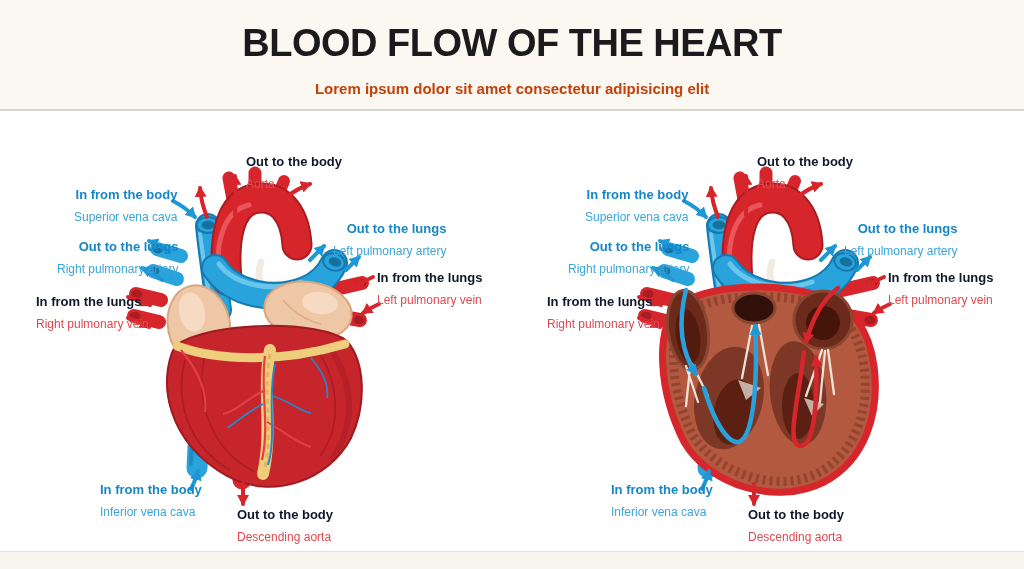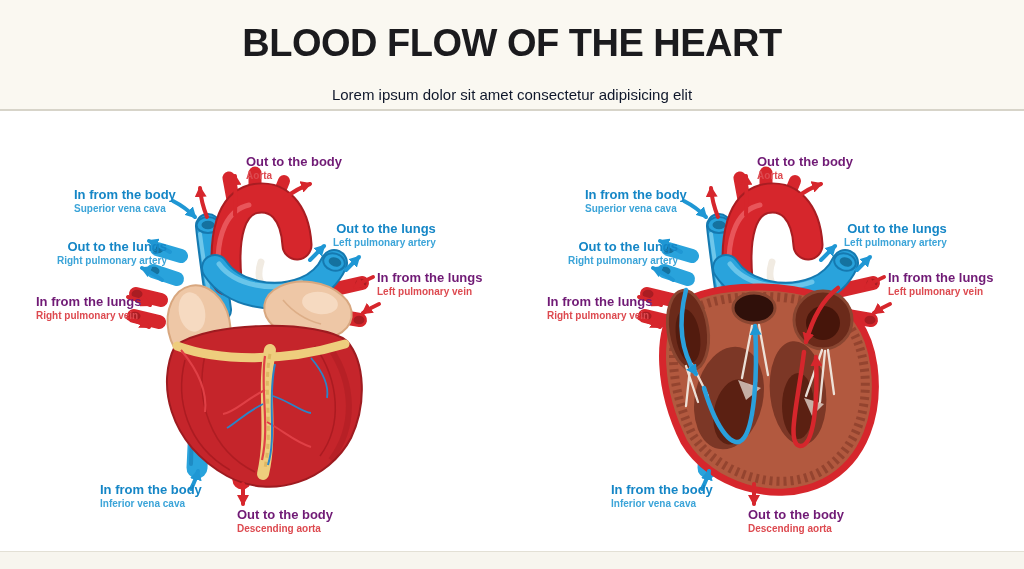--- a/index.html
+++ b/index.html
@@ -10,29 +10,29 @@
   }
   .header {
     position:absolute; left:0; top:0; width:1024px; height:111px;
     background:#faf8f1; border-bottom:2px solid #d7d4c9; text-align:center;
   }
   .page-title {
     margin-top:24px; font-size:38px; font-weight:bold; letter-spacing:-0.5px;
     color:#1b1b1e; line-height:1.05;
   }
   .page-subtitle {
-    margin-top:22px; font-size:15px; color:#0f172a; font-weight:normal;
+    margin-top:16px; font-size:15px; color:#c2410c; font-weight:bold;
   }
   .diagram-svg { position:absolute; width:300px; height:390px; }
   #heart-exterior-svg { left:115px; top:150px; }
   #heart-section-svg  { left:626px; top:150px; }
   .lbl { position:absolute; line-height:1.16; white-space:nowrap; }
   .lbl-title { font-size:13px; font-weight:bold; }
-  .lbl-sub   { font-size:10px; margin-top:1px;font-weight:bold; }
-  .red  .lbl-title { color:#701a75; }
+  .lbl-sub   { font-size:12px; margin-top:9px; }
+  .red  .lbl-title { color:#0f172a; }
   .red  .lbl-sub   { color:#dd4a50; }
   .blue .lbl-title { color:#1586c6;text-align:right; }
   .blue .lbl-sub   { color:#3ba4d8; }
   .footer-strip {
     position:absolute; left:0; top:551px; width:1024px; height:18px;
     background:#f7f5ee; border-top:1px solid #e3e0d5;
   }
 </style>
 </head>
 <body>

